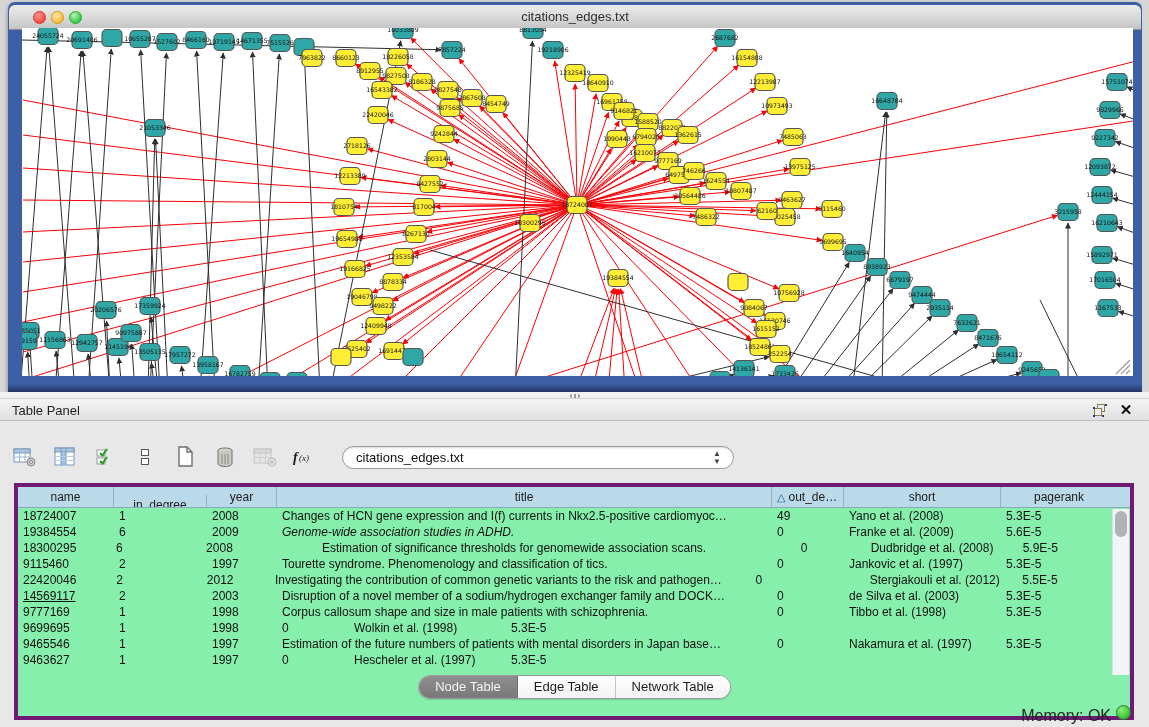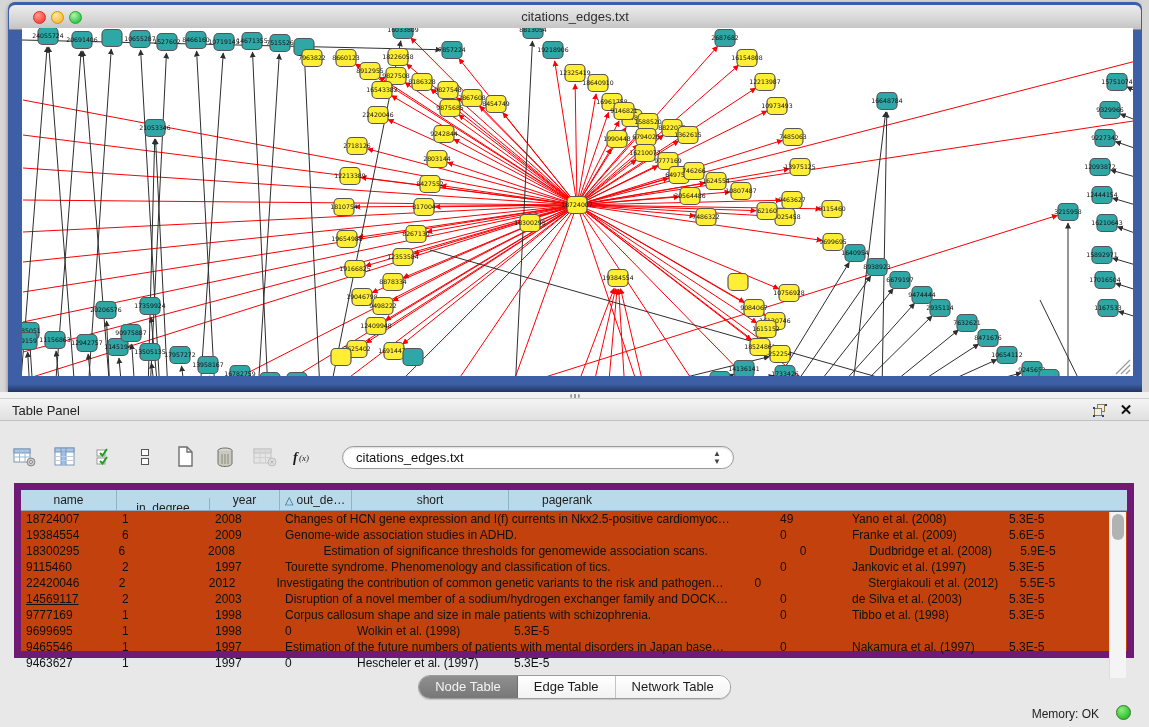--- a/index.html
+++ b/index.html
@@ -33,40 +33,40 @@
   .float-icon { position:absolute; right:42px; top:5px; width:14px; height:13px; cursor:pointer; }
   .close-icon { position:absolute; right:16px; top:4px; width:14px; height:14px; font-size:15px; font-weight:bold; color:#111; line-height:14px; text-align:center; cursor:pointer; }
 
   .toolbar { position:absolute; left:10px; top:48px; height:34px; display:flex; align-items:center; gap:10px; }
   .tbtn { width:30px; height:28px; display:flex; align-items:center; justify-content:center; border-radius:4px; }
   .combo { position:relative; margin-left:12px; width:392px; height:23px; background:#fff;
      border:1px solid #9a9a9a; border-radius:12px; box-shadow:inset 0 1px 2px rgba(0,0,0,.15); }
   .combo .val { position:absolute; left:13px; top:3px; font-size:13px; color:#111; }
   .combo .arrows { position:absolute; right:12px; top:3px; font-size:8px; color:#444; line-height:8px; text-align:center; }
 
-  .tablebox { position:absolute; left:14px; top:91px; width:1120px; height:175px; background:#c2410c; border:7px solid #701a75; }
+  .tablebox { position:absolute; left:14px; top:91px; width:1120px; height:237px; background:#86efac; border:4px solid #701a75; }
   .thead { display:flex; height:21px; background:#badaea; border-bottom:1px solid #8aa9ba; }
   .th { font-size:12px; color:#1c1c1c; text-align:center; line-height:20px; border-right:1px solid #8fb4c6;
         overflow:hidden; white-space:nowrap; }
   .th .sort { color:#1c6080; font-size:11px; margin-right:3px; }
   .th:last-child { border-right:none; }
   .trow { display:flex; height:16px; }
   .td { font-size:12px; color:#111; line-height:16px; padding-left:5px; overflow:hidden; white-space:nowrap; }
   .vscroll { position:absolute; right:1px; top:22px; width:17px; height:166px; background:#f4f4f4; border-left:1px solid #ddd; }
   .vscroll .thumb { position:absolute; left:2px; top:2px; width:12px; height:26px; background:#b2b2b2; border-radius:7px; }
 
   .tabs-row { position:absolute; left:0; top:283px; width:100%; height:26px; text-align:center; }
   .seg { display:inline-flex; border:1px solid #9c9c9c; border-radius:13px; overflow:hidden; background:#fff;
      box-shadow:0 1px 1px rgba(0,0,0,.15); }
   .seg .tab { padding:3px 16px 4px; font-size:13px; color:#1b1b1b; border-right:1px solid #c4c4c4; cursor:pointer; background:linear-gradient(#ffffff,#f2f2f2); }
   .seg .tab:last-child { border-right:none; }
   .seg .tab.sel { background:linear-gradient(#8f8f8f,#787878); color:#f4f4f4; border-right-color:#6f6f6f; }
 
   .statusbar { position:absolute; left:0; bottom:0; width:100%; height:26px; }
-  .statusbar .mem { position:absolute; right:50px; top:6px; font-size:12px; color:#222; }
+  .statusbar .mem { position:absolute; right:38px; top:6px; font-size:16px; color:#222; }
   .statusbar .dot { position:absolute; right:18px; top:4px; width:15px; height:15px; border-radius:50%;
      background:radial-gradient(circle at 35% 30%, #8dee7d, #2fbe2f 75%); border:1px solid #2a7a2a; cursor:pointer; }
 
   .rightstrip { position:absolute; right:0; top:0; width:7px; height:392px; background:#d6d6d6; }
 </style>
 </head>
 <body>
 
 <div class="stage">
 
@@ -582,39 +582,40 @@
         <span class="val">citations_edges.txt</span>
         <span class="arrows">▲<br>▼</span>
       </div>
     </div>
 
     <div class="tablebox">
       <div class="thead" id="thead">
           <div class="th" style="width: 96px;">name</div>
           <div class="th" style="width: 93px; margin-top: 8px;">in_degree</div>
           <div class="th" style="width: 70px;">year</div>
+          <div class="th" style="width: 495px;">title</div>
           <div class="th" style="width: 72px; text-align: left; padding-left: 5px;"><span class="sort">△</span>out_de…</div>
           <div class="th" style="width: 157px;">short</div>
           <div class="th" style="width: 116px;">pagerank</div>
         </div>
       <div id="tbody">
           <div class="trow">
             <div class="td" style="width: 96px;">18724007</div>
             <div class="td" style="width: 93px;">1</div>
             <div class="td" style="width: 70px;">2008</div>
             <div class="td" style="width: 495px;">Changes of HCN gene expression and I(f) currents in Nkx2.5-positive cardiomyoc…</div>
             <div class="td" style="width: 72px;">49</div>
             <div class="td" style="width: 157px;">Yano et al. (2008)</div>
             <div class="td" style="width: 116px;">5.3E-5</div>
           </div>
           <div class="trow">
             <div class="td" style="width: 96px;">19384554</div>
             <div class="td" style="width: 93px;">6</div>
             <div class="td" style="width: 70px;">2009</div>
-            <div class="td" style="width: 495px;">Genome-wide association studies in ADHD.</div>
+            <div class="td" style="width: 495px; font-style: italic;">Genome-wide association studies in ADHD.</div>
             <div class="td" style="width: 72px;">0</div>
             <div class="td" style="width: 157px;">Franke et al. (2009)</div>
             <div class="td" style="width: 116px;">5.6E-5</div>
           </div>
           <div class="trow">
             <div class="td" style="width: 96px;">18300295</div>
             <div class="td" style="width: 93px;">6</div>
             <div class="td" style="width: 70px;">2008</div>
             <div class="td" style="width: 495px; margin-left: 48px;">Estimation of significance thresholds for genomewide association scans.</div>
             <div class="td" style="width: 72px;">0</div>

